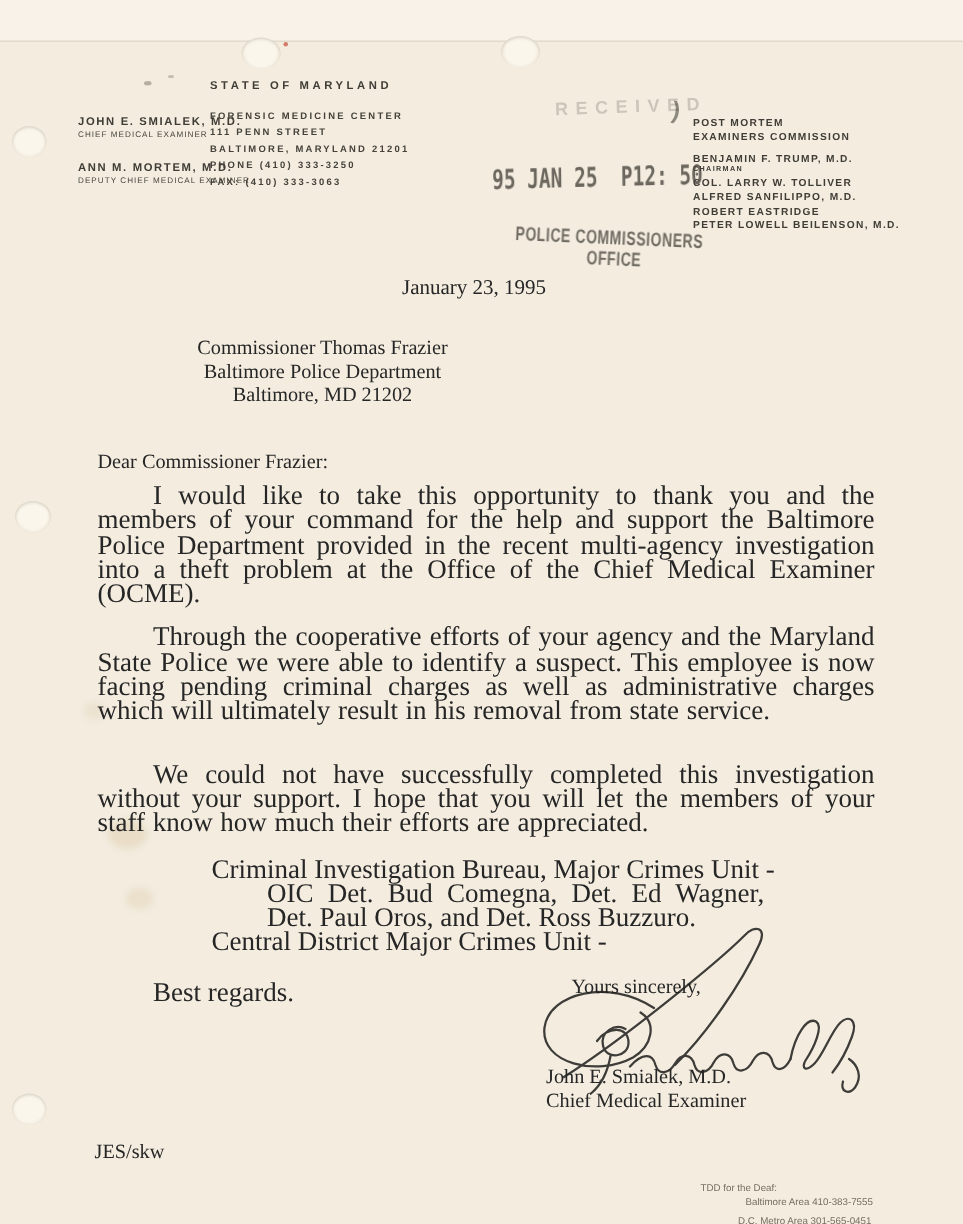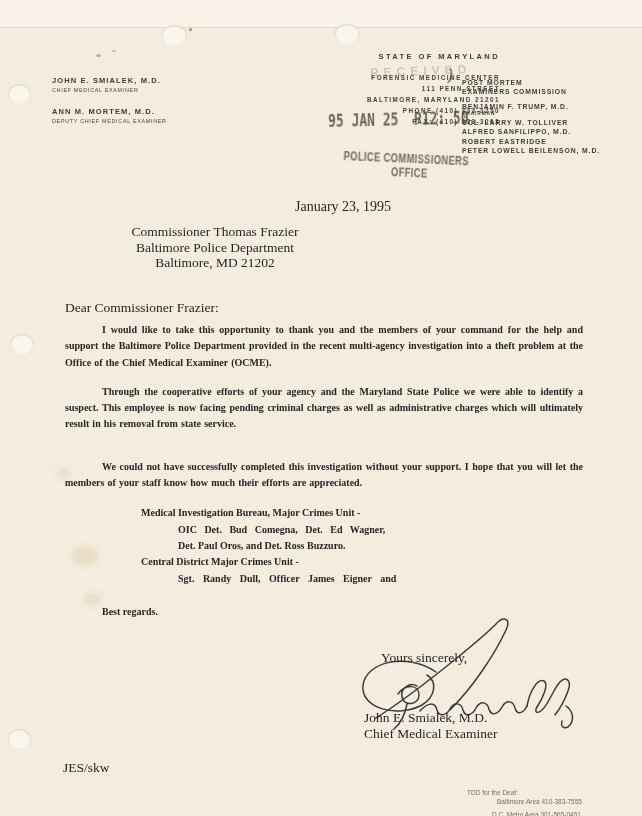--- a/index.html
+++ b/index.html
@@ -27,21 +27,21 @@
   .speck.p1{left:96px;top:54px;width:5px;height:3px;background:rgba(110,100,85,.45);}
   .speck.p2{left:112px;top:50px;width:4px;height:2px;background:rgba(110,100,85,.35);}
   .speck.p3{left:189px;top:28px;width:3px;height:3px;background:rgba(200,90,70,.75);}
 
   
   .lh{font-family:"Liberation Sans",sans-serif;color:#403d36;}
   .officials{left:52px;top:76px;width:160px;}
   .officials .off{position:static;display:block;margin-bottom:13px;}
   .officials .name{position:static;display:block;font-size:7.5px;font-weight:bold;letter-spacing:1.1px;line-height:9px;}
   .officials .title{position:static;display:block;font-size:5.4px;letter-spacing:.7px;line-height:7px;margin-top:2px;color:#4a473f;}
-  .center-block{left:140px;top:52px;width:360px;text-align:right;}
+  .center-block{left:140px;top:52px;width:360px;text-align:left;}
   .center-block span{position:static;display:block;}
   .cb-state{font-size:7.5px;font-weight:bold;letter-spacing:2.4px;margin-bottom:13px;}
   .cb-office{font-size:10.5px;font-weight:bold;letter-spacing:3px;margin-bottom:6px;}
   .cb-sub{font-size:6.3px;font-weight:bold;letter-spacing:1.5px;margin-bottom:4px;color:#45423b;}
   .commission{left:462px;top:78px;width:172px;}
   .commission span{position:static;display:block;font-size:6.8px;font-weight:bold;letter-spacing:.9px;line-height:9.4px;color:#403d36;}
   .commission .chair-title{font-size:4.8px;line-height:6.5px;}
   .commission .gap{margin-top:5px;}
 
   
@@ -49,25 +49,25 @@
   .stamp-received{left:370px;top:64px;font-size:12px;font-weight:bold;letter-spacing:5px;opacity:.22;transform:rotate(-2deg);}
   .stamp-bracket{left:448px;top:66px;font-size:16px;font-weight:bold;opacity:.55;transform:rotate(9deg);color:#3c3930;}
   .stamp-date{left:328px;top:110px;font-family:"DejaVu Sans Mono",monospace;font-weight:bold;font-size:18px;
               transform:scaleX(.72) rotate(-1deg);transform-origin:left top;opacity:.78;filter:blur(.2px);white-space:pre;}
   .stamp-police{left:344px;top:148px;transform:rotate(2.5deg);transform-origin:left top;opacity:.75;filter:blur(.2px);}
   .stamp-police span{position:static;display:block;font-weight:bold;font-size:13px;letter-spacing:.5px;
                      transform:scaleX(.72);transform-origin:left top;white-space:nowrap;}
   .stamp-police .l2{margin-left:48px;margin-top:-1px;}
 
   
-  .date-line{left:268px;top:199px;font-size:14px;margin-left:27px;}
+  .date-line{left:268px;top:185px;font-size:14px;}
   .recipient{left:65px;top:224px;width:300px;}
   .recipient span{position:static;display:block;font-size:13.5px;line-height:15.7px;text-align:center;}
   .salutation{left:65px;top:300px;font-size:13.5px;}
-  .body-col{left:65px;top:322px;width:518px;font-size:10px;line-height:16.3px;text-align:justify;font-weight:bold;}
+  .body-col{left:65px;top:322px;width:518px;font-size:18px;line-height:16.3px;text-align:justify;}
   .body-col p,.body-col div{position:static;}
   .body-col p{margin:0 0 13px;text-indent:37px;word-spacing:.6px;}
   .body-col p.last{margin-bottom:14px;margin-top:26px;}
   .staff-intro{margin-left:37px;}
   .st1,.st4{margin-left:76px;}
   .st2,.st3,.st5,.st6{margin-left:113px;}
   .st2{word-spacing:5px;}
   .st5{word-spacing:6px;}
   .regards{margin-left:37px;margin-top:17px;}
   .valediction{left:381px;top:650px;font-size:13.5px;}
@@ -148,25 +148,24 @@
     <span>Baltimore Police Department</span>
     <span>Baltimore, MD  21202</span>
   </div>
 
   <div class="salutation">Dear Commissioner Frazier:</div>
 
   <div class="body-col">
     <p>I would like to take this opportunity to thank you and the members of your command for the help and support the Baltimore Police Department provided in the recent multi-agency investigation into a theft problem at the Office of the Chief Medical Examiner (OCME).</p>
     <p>Through the cooperative efforts of your agency and the Maryland State Police we were able to identify a suspect.  This employee is now facing pending criminal charges as well as administrative charges which will ultimately result in his removal from state service.</p>
     <p class="last">We could not have successfully completed this investigation without your support.  I hope that you will let the members of your staff know how much their efforts are appreciated.</p>
-    <div class="st1">Medical Investigation Bureau, Major Crimes Unit -</div>
+    <div class="st1">Criminal Investigation Bureau, Major Crimes Unit -</div>
     <div class="st2">OIC Det. Bud Comegna, Det. Ed Wagner,</div>
     <div class="st3">Det. Paul Oros, and Det. Ross Buzzuro.</div>
     <div class="st4">Central District Major Crimes Unit -</div>
-    <div class="st5">Sgt. Randy Dull, Officer James Eigner and</div>
     <div class="regards">Best regards.</div>
   </div>
 
   <div class="valediction">Yours sincerely,</div>
 
   <svg class="signature" width="240" height="122" viewBox="0 0 240 122">
     <g fill="none" stroke="#1f1e1c" stroke-width="1.5" stroke-linecap="round" opacity=".85">
       <path d="M 34 106 C 75 80, 138 28, 154 12 C 161 4, 170 6, 164 18 C 152 44, 130 76, 108 98"></path>
       <path d="M 94 60 C 64 40, 24 50, 21 73 C 18 97, 56 106, 80 93 C 93 85, 96 70, 85 63"></path>
       <path d="M 56 82 C 63 72, 77 72, 77 83 C 77 93, 62 95, 60 85 C 58 76, 68 70, 75 74 M 65 92 C 63 103, 58 112, 52 117"></path>

